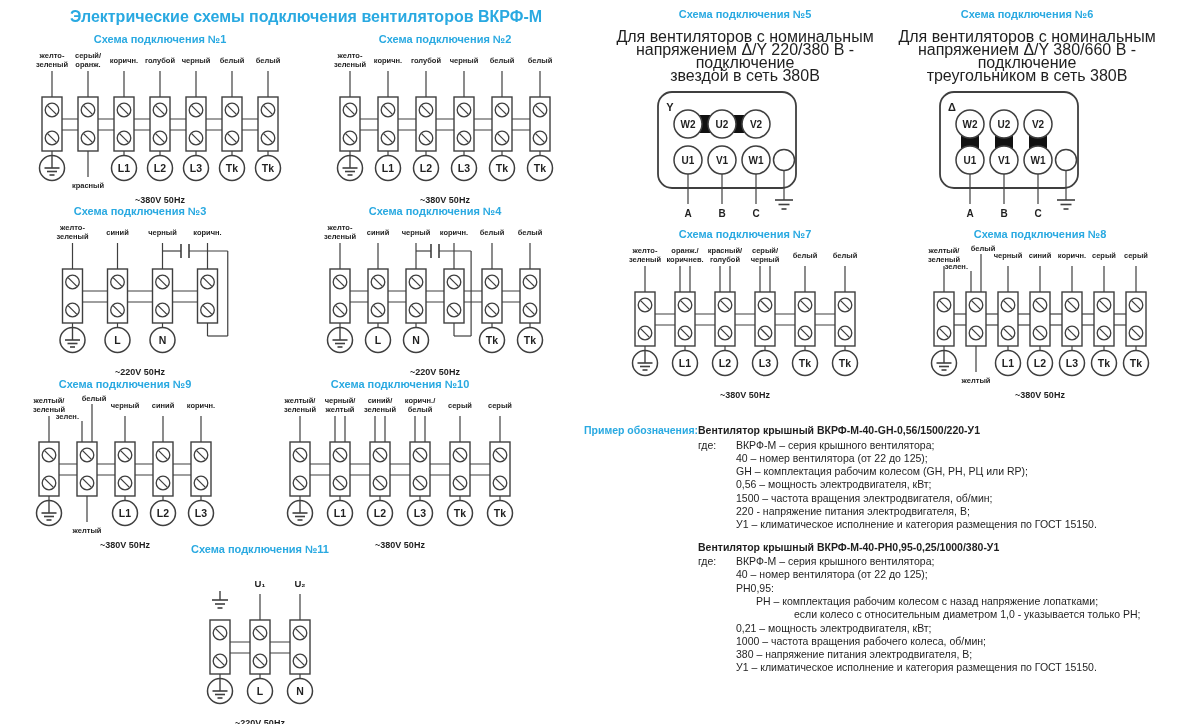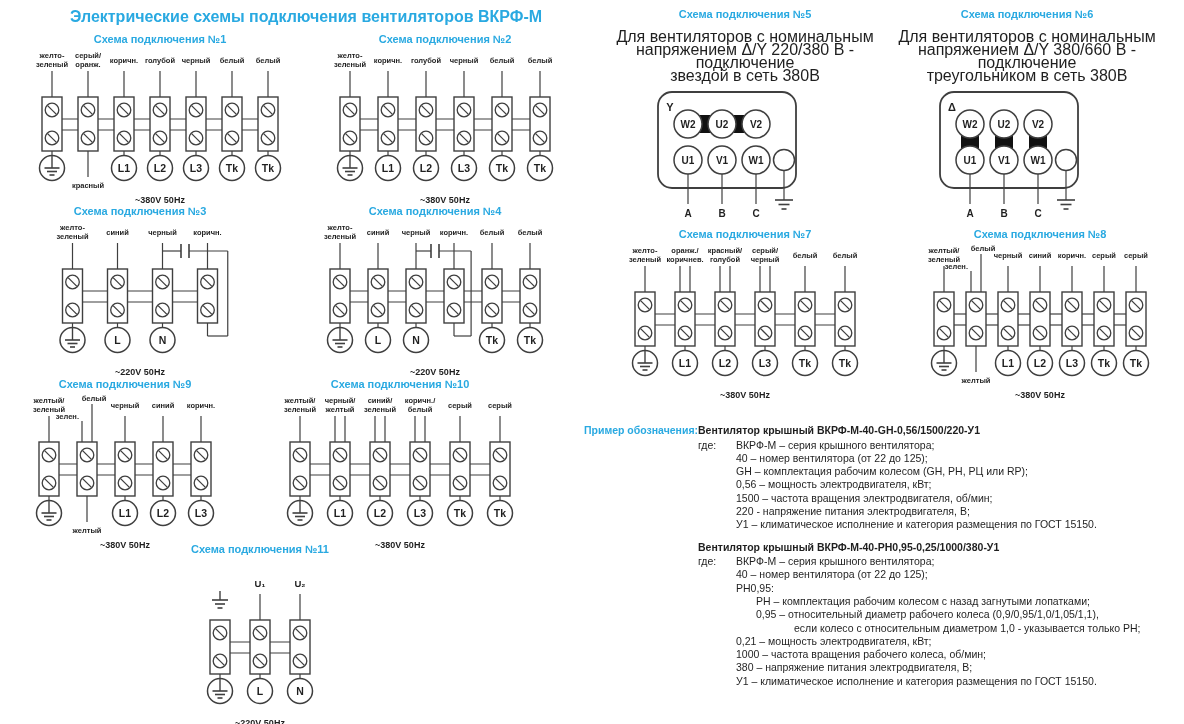--- a/index.html
+++ b/index.html
@@ -1170,22 +1170,21 @@
           <div class="ex-line" style="padding-left:38px">0,56 – мощность электродвигателя, кВт;</div>
           <div class="ex-line" style="padding-left:38px">1500 – частота вращения электродвигателя, об/мин;</div>
           <div class="ex-line" style="padding-left:38px">220 - напряжение питания электродвигателя, В;</div>
           <div class="ex-line" style="padding-left:38px">У1 – климатическое исполнение и категория размещения по ГОСТ 15150.</div>
         </div>
         <div class="ex-entry ex-entry-gap">
           <div class="ex-title">Вентилятор крышный ВКРФ-М-40-РН0,95-0,25/1000/380-У1</div>
           <div class="ex-line"><span class="gde">где:</span>ВКРФ-М – серия крышного вентилятора;</div>
           <div class="ex-line" style="padding-left:38px">40 – номер вентилятора (от 22 до 125);</div>
           <div class="ex-line" style="padding-left:38px">РН0,95:</div>
-          <div class="ex-line" style="padding-left:58px">РН – комплектация рабочим колесом с назад загнутыми лопатками;</div>
-          <div class="ex-line" style="padding-left:58px">0,95 – относительный диаметр рабочего колеса (0,9/0,95/1,0/1,05/1,1),</div>
+          <div class="ex-line" style="padding-left:58px">РН – комплектация рабочим колесом с назад напряжение лопатками;</div>
           <div class="ex-line" style="padding-left:96px">если колесо с относительным диаметром 1,0 - указывается только РН;</div>
           <div class="ex-line" style="padding-left:38px">0,21 – мощность электродвигателя, кВт;</div>
           <div class="ex-line" style="padding-left:38px">1000 – частота вращения рабочего колеса, об/мин;</div>
           <div class="ex-line" style="padding-left:38px">380 – напряжение питания электродвигателя, В;</div>
           <div class="ex-line" style="padding-left:38px">У1 – климатическое исполнение и категория размещения по ГОСТ 15150.</div>
         </div>
       </div>
   </div>
 
 </div>

